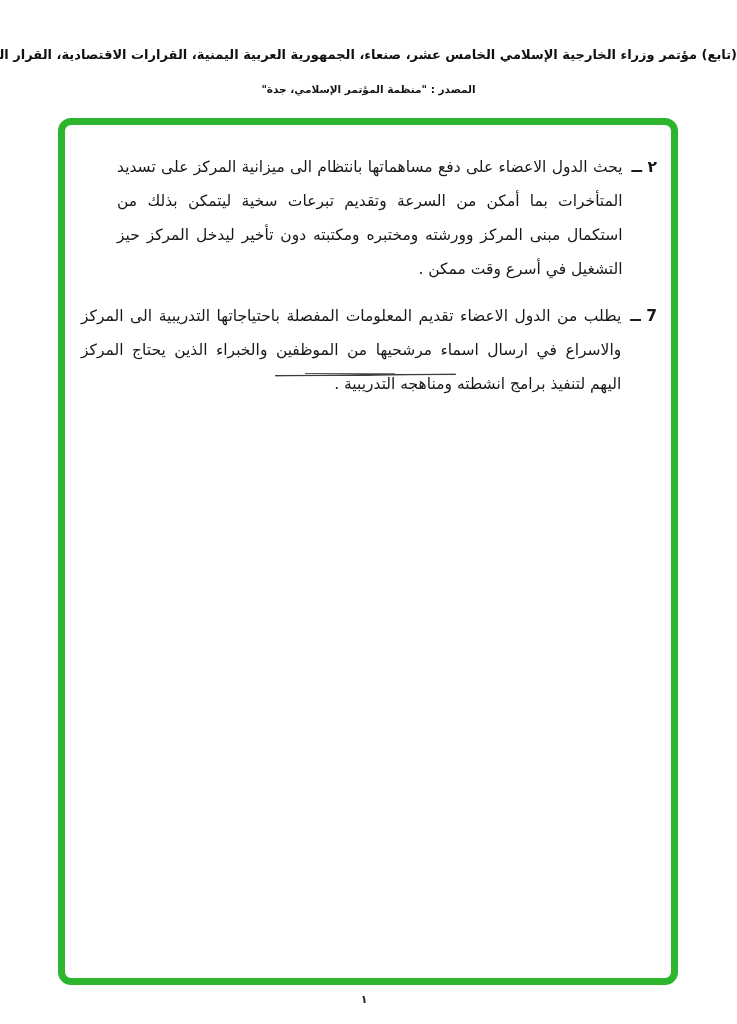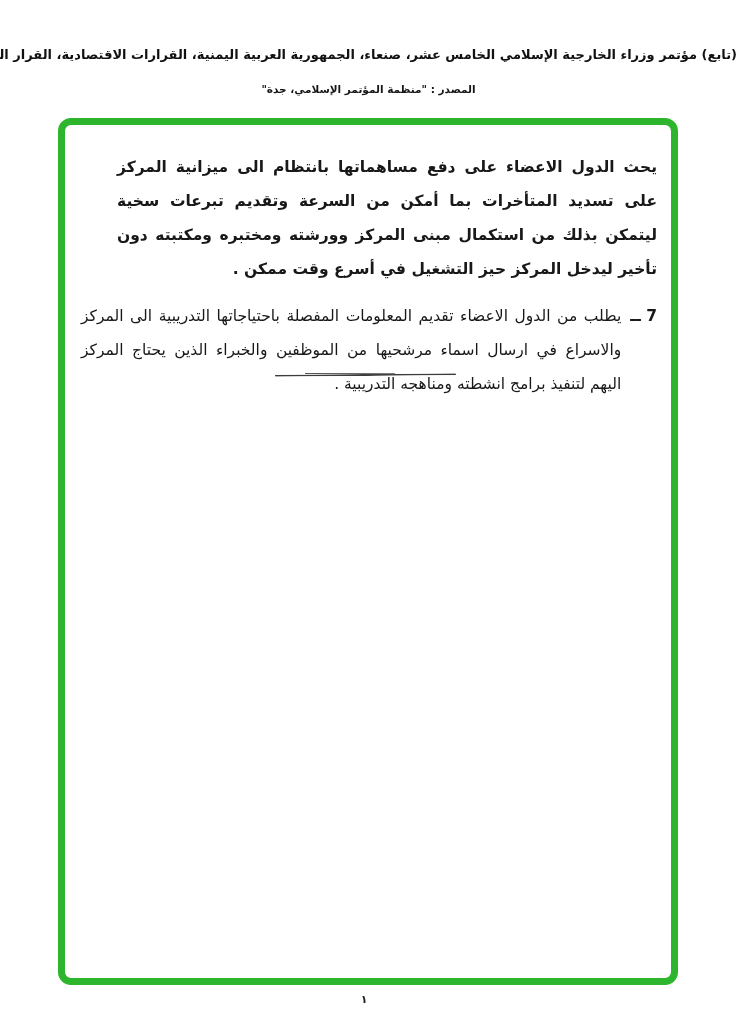--- a/index.html
+++ b/index.html
@@ -68,21 +68,21 @@
   }
   .para .marker {
     white-space: nowrap;
     font-weight: bold;
     flex: 0 0 auto;
   }
   .para .ptext {
     flex: 1 1 auto;
   }
   .para:first-child .ptext {
-    font-weight: 700;
+    font-weight: 400;
     margin-left: 36px;
   }
   
   .divider {
     position: absolute;
     left: 275px;
     top: 374px;
     width: 181px;
     height: 0;
     border-top: 2px solid #3c3c3c;
@@ -117,20 +117,21 @@
 <div class="page">
 
   <div class="header-title">(تابع) مؤتمر وزراء الخارجية الإسلامي الخامس عشر، صنعاء، الجمهورية العربية اليمنية، القرارات الاقتصادية، القرار الرقم ١٥/٢٠- أق</div>
 
   <div class="header-source">المصدر : "منظمة المؤتمر الإسلامي، جدة"</div>
 
   <div class="green-box" style="border-color: rgb(45, 181, 45);">
     <div class="content">
 
       <div class="para">
+        <span class="marker">٢ ــ</span>
         <span class="ptext">يحث الدول الاعضاء على دفع مساهماتها بانتظام الى ميزانية المركز على تسديد المتأخرات بما أمكن من السرعة وتقديم تبرعات سخية ليتمكن بذلك من استكمال مبنى المركز وورشته ومختبره ومكتبته دون تأخير ليدخل المركز حيز التشغيل في أسرع وقت ممكن .</span>
       </div>
 
       <div class="para">
         <span class="marker">7 ــ</span>
         <span class="ptext">يطلب من الدول الاعضاء تقديم المعلومات المفصلة باحتياجاتها التدريبية الى المركز والاسراع في ارسال اسماء مرشحيها من الموظفين والخبراء الذين يحتاج المركز اليهم لتنفيذ برامج انشطته ومناهجه التدريبية .</span>
       </div>
 
     </div>
   </div>

